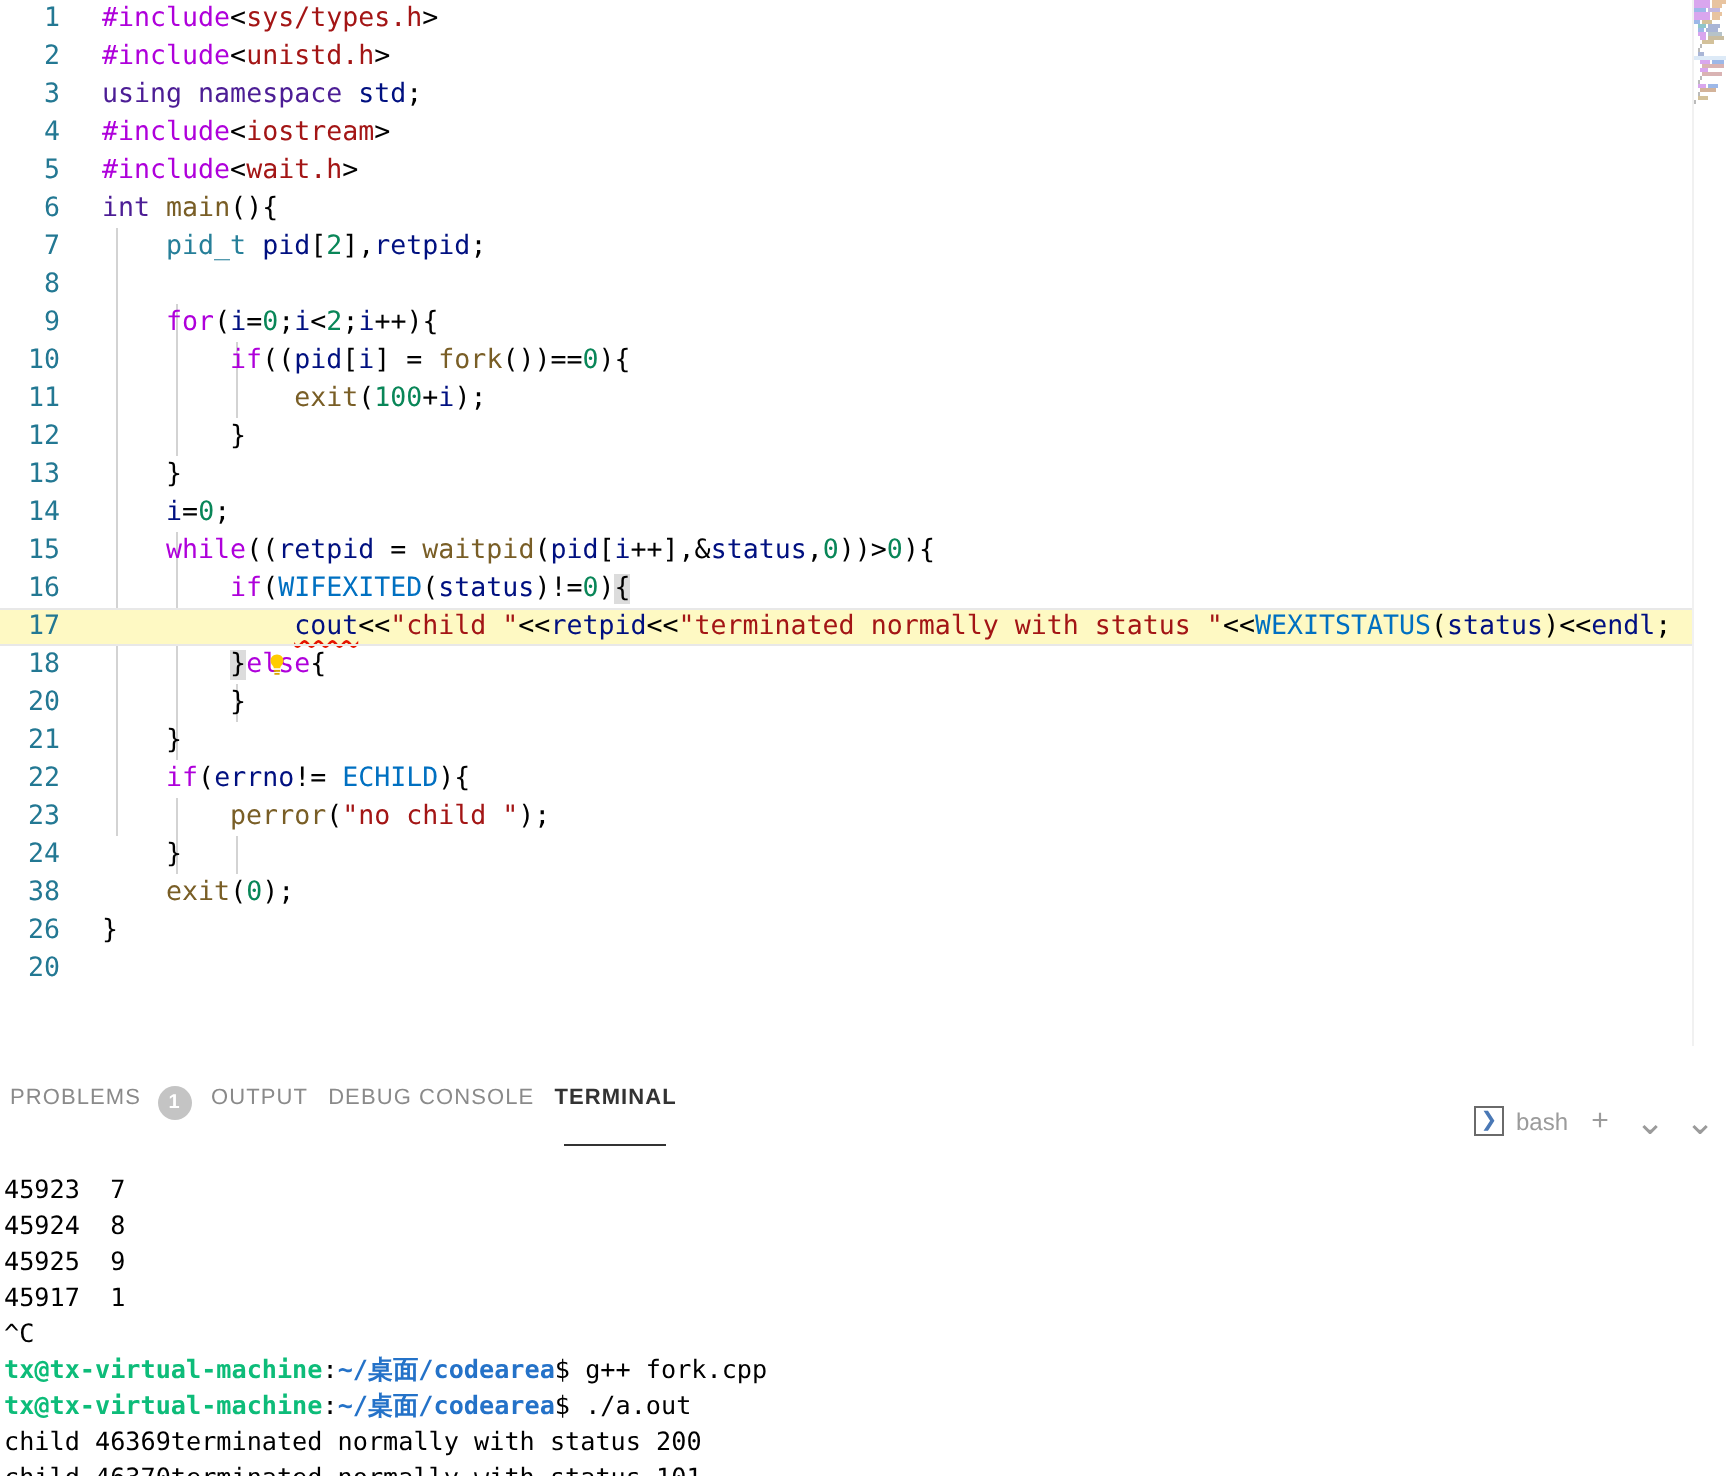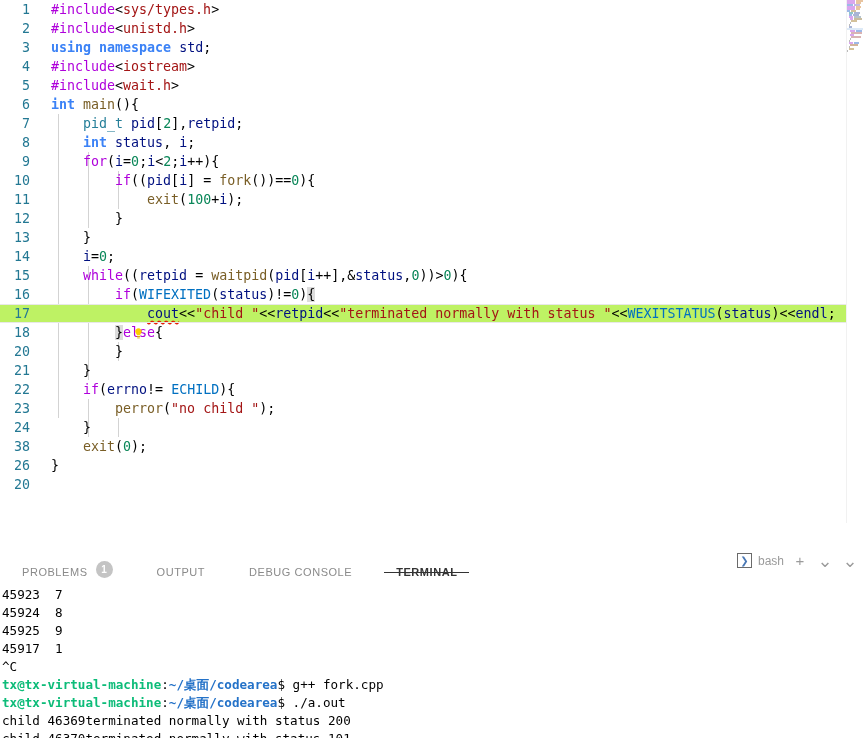--- a/index.html
+++ b/index.html
@@ -18,21 +18,21 @@
   }
   .code-area {
     position: absolute; left: 0; top: 0; right: 0; top: 0;
     font-family: "DejaVu Sans Mono", "Liberation Mono", monospace;
     font-size: 13.3px;
     line-height: 19px;
   }
   .cline {
     position: relative; height: 19px; white-space: pre; display: block;
   }
-  .cline.active { background: #bef264; }
+  .cline.active { background: #fef9c3; }
   .cline.active::before,
   .cline.active::after { content: ""; position: absolute; left: 0; right: 0; height: 1px; background: #e8e8e8; }
   .cline.active::before { top: 0; }
   .cline.active::after  { bottom: 0; }
 
   .lnum {
     position: absolute; left: 0; top: 0; width: 30px; text-align: right;
     color: #237893; font-size: 13.3px;
     font-family: "DejaVu Sans Mono", "Liberation Mono", monospace;
   }
@@ -43,21 +43,21 @@
     position: absolute; left: 52px; top: 3px; width: 13px; height: 13px;
     z-index: 5;
   }
 
   
   .guides { position: absolute; left: 0; top: 0; width: 100%; height: 100%; pointer-events: none; }
   .guide { position: absolute; width: 1px; background: #d3d3d3; }
 
   
   .t-pre   { color: #af00db; }   
-  .t-kw    { color: #3b82f6; font-weight: bold; }   
+  .t-kw    { color: #4c1d95; }   
   .t-ctl   { color: #af00db; }   
   .t-type  { color: #267f99; }
   .t-fn    { color: #795e26; }   
   .t-var   { color: #001080; }   
   .t-str   { color: #a31515; }   
   .t-num   { color: #098658; }   
   .t-mac   { color: #0070c1; }   
   .t-op    { color: #000000; }
   .squig {
     text-decoration: underline wavy #e51400;
@@ -84,22 +84,22 @@
 
   
   #panel {
     position: absolute; left: 0; top: 543px; width: 863px; height: 195px; background: #ffffff;
   }
   #panel-tabs {
     position: relative; height: 35px; display: flex; align-items: center;
     padding-left: 0px;
   }
   .ptab {
-    position: relative; display: flex; align-items: flex-end; gap: 8px;
-    height: 35px; padding: 0 22px;
+    position: relative; display: flex; align-items: flex-start; gap: 8px;
+    height: 35px; padding: 0 5px;
     font-size: 11px; letter-spacing: .55px; color: #8a8a8a;
     text-transform: uppercase; cursor: pointer;
     font-family: "Liberation Sans", sans-serif;
   }
   .ptab.active { color: #333333; font-weight: bold; }
   .ptab.active .ptab-underline {
     position: absolute; left: 10px; right: 10px; bottom: 5px; height: 1px; background: #333333;
   }
   .badge {
     display: inline-flex; align-items: center; justify-content: center;
@@ -180,21 +180,20 @@
       <div class="cline">
         <span class="lnum">6</span>
         <span class="glyph"><span class="t-kw">int</span> <span class="t-fn">main</span><span class="t-op">(){</span></span>
       </div>
       <div class="cline">
         <span class="lnum">7</span>
         <span class="glyph">    <span class="t-type">pid_t</span> <span class="t-var">pid</span><span class="t-op">[</span><span class="t-num">2</span><span class="t-op">],</span><span class="t-var">retpid</span><span class="t-op">;</span></span>
       </div>
       <div class="cline">
         <span class="lnum">8</span>
-        <span class="glyph">    <span class="t-kw">int</span> <span class="t-var">status</span><span class="t-op">,</span> <span class="t-var">i</span><span class="t-op">;</span></span>
       </div>
       <div class="cline">
         <span class="lnum">9</span>
         <span class="glyph">    <span class="t-ctl">for</span><span class="t-op">(</span><span class="t-var">i</span><span class="t-op">=</span><span class="t-num">0</span><span class="t-op">;</span><span class="t-var">i</span><span class="t-op">&lt;</span><span class="t-num">2</span><span class="t-op">;</span><span class="t-var">i</span><span class="t-op">++){</span></span>
       </div>
       <div class="cline">
         <span class="lnum">10</span>
         <span class="glyph">        <span class="t-ctl">if</span><span class="t-op">((</span><span class="t-var">pid</span><span class="t-op">[</span><span class="t-var">i</span><span class="t-op">] = </span><span class="t-fn">fork</span><span class="t-op">())==</span><span class="t-num">0</span><span class="t-op">){</span></span>
       </div>
       <div class="cline">

